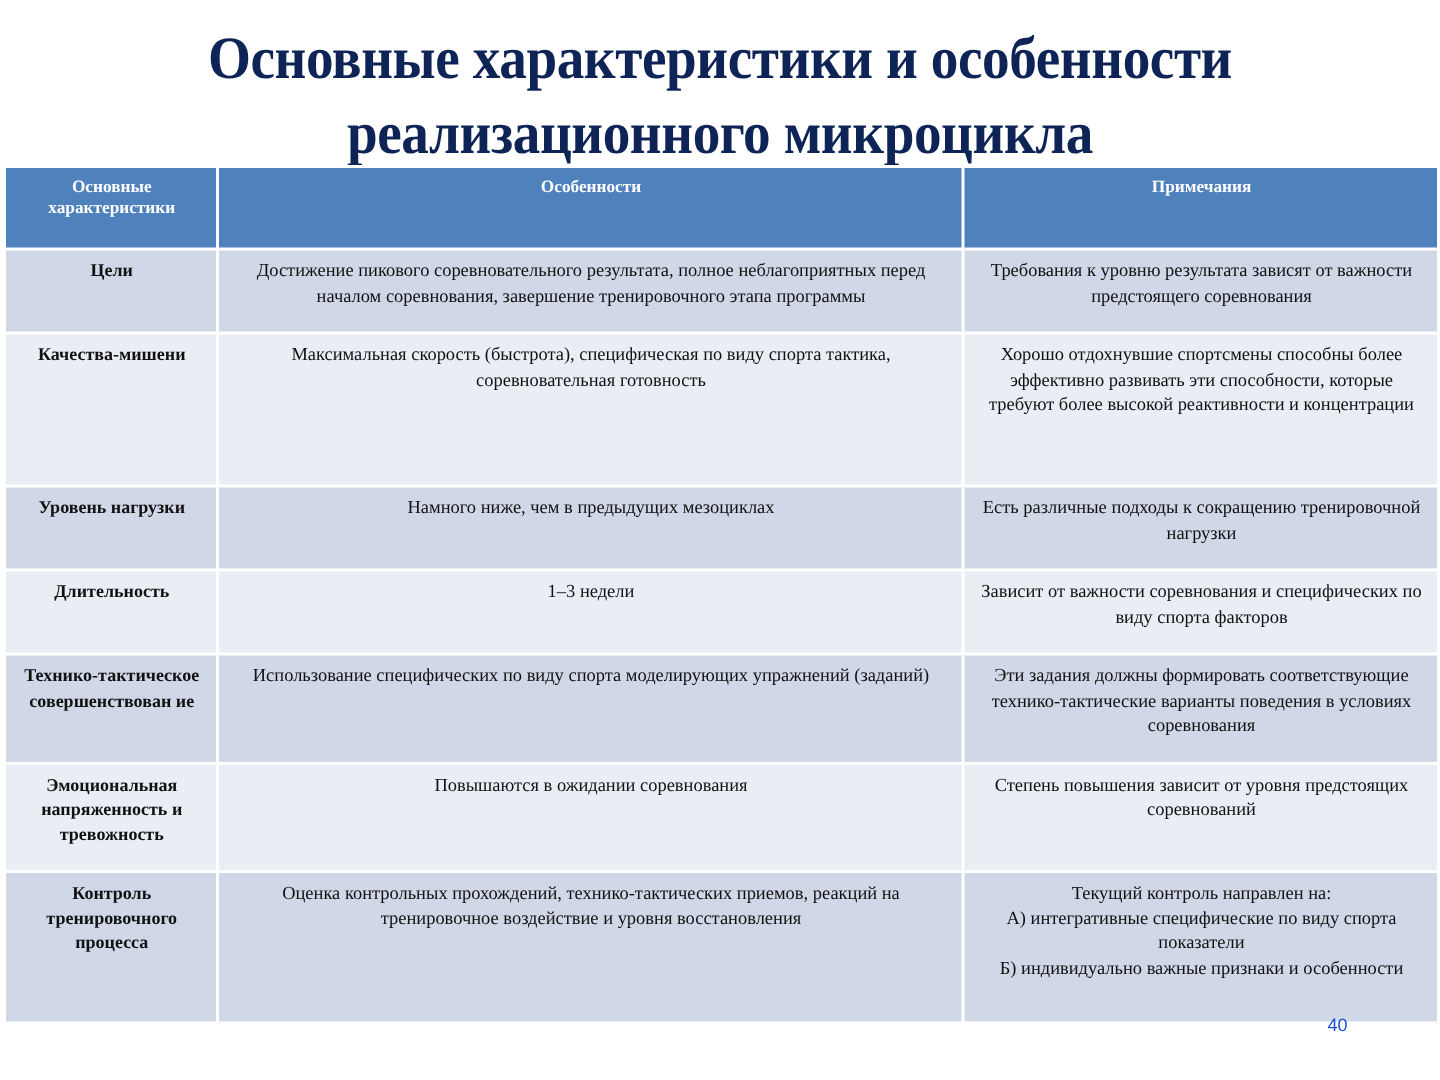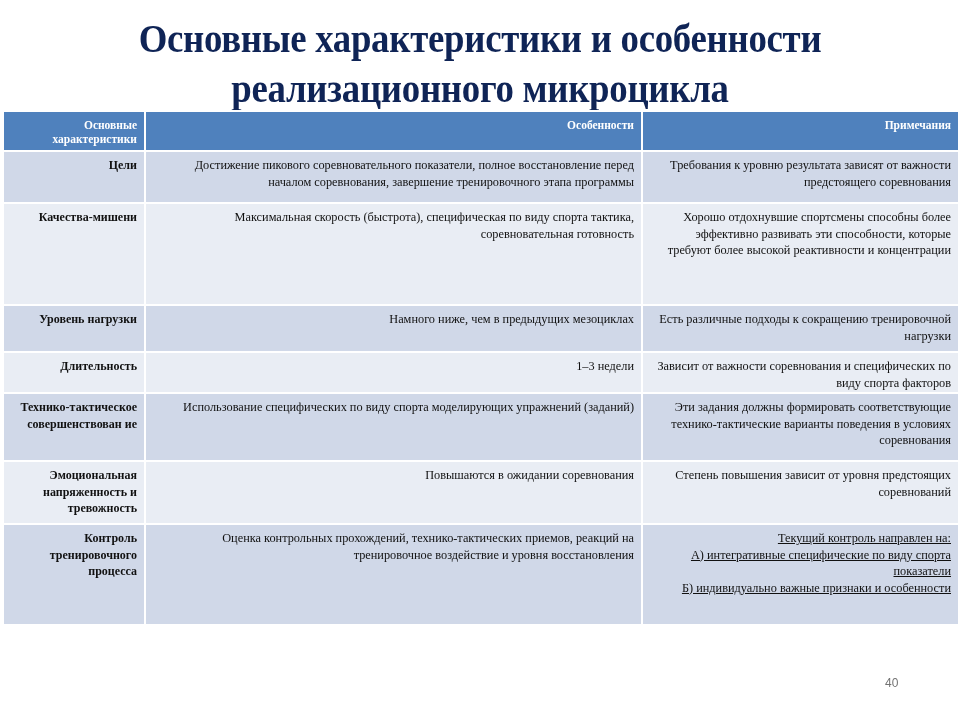--- a/index.html
+++ b/index.html
@@ -30,40 +30,40 @@
       font-size: 12.3px;
       line-height: 16.5px;
       color: #111;
     }
     col.c1 { width: 142px; }
     col.c2 { width: 497px; }
     col.c3 { width: 317px; }
     th, td {
       border: 2px solid #ffffff;
       vertical-align: top;
-      padding: 5px 7px 1px 8px;
-      text-align: right;
+      padding: 5px 7px 16px 8px;
+      text-align: center;
     }
     th {
       background: #4f81bd;
       color: #ffffff;
       font-weight: bold;
       font-size: 11.5px;
       line-height: 14px;
       height: 31px;
       padding-top: 6px;
     }
     tr.odd td { background: #d0d8e8; }
     tr.even td { background: #e9edf4; }
     td.label { font-weight: bold; font-size: 12px; }
-    .note-line { display: block; text-decoration: underline; }
+    .note-line { display: block; }
     .page-num {
       position: absolute; left: 885px; top: 676px;
       font-family: "Liberation Sans", sans-serif;
-      font-size: 12px; color: #737373;
+      font-size: 12px; color: #1d4ed8;
     }
   </style>
 </head>
 <body>
 
 <div class="title">
   <div>Основные характеристики и особенности</div>
   <div>реализационного микроцикла</div>
 </div>
 
@@ -77,21 +77,21 @@
     <thead>
       <tr>
         <th>Основные характеристики</th>
         <th>Особенности</th>
         <th>Примечания</th>
       </tr>
     </thead>
     <tbody>
       <tr class="odd" style="height:52px">
         <td class="label">Цели</td>
-        <td>Достижение пикового соревновательного показатели, полное восстановление перед началом соревнования, завершение тренировочного этапа программы</td>
+        <td>Достижение пикового соревновательного результата, полное неблагоприятных перед началом соревнования, завершение тренировочного этапа программы</td>
         <td>Требования к уровню результата зависят от важности предстоящего соревнования</td>
       </tr>
       <tr class="even" style="height:102px">
         <td class="label">Качества-мишени</td>
         <td>Максимальная скорость (быстрота), специфическая по виду спорта тактика, соревновательная готовность</td>
         <td>Хорошо отдохнувшие спортсмены способны более эффективно развивать эти способности, которые требуют более высокой реактивности и концентрации</td>
       </tr>
       <tr class="odd" style="height:47px">
         <td class="label">Уровень нагрузки</td>
         <td>Намного ниже, чем в предыдущих мезоциклах</td>

